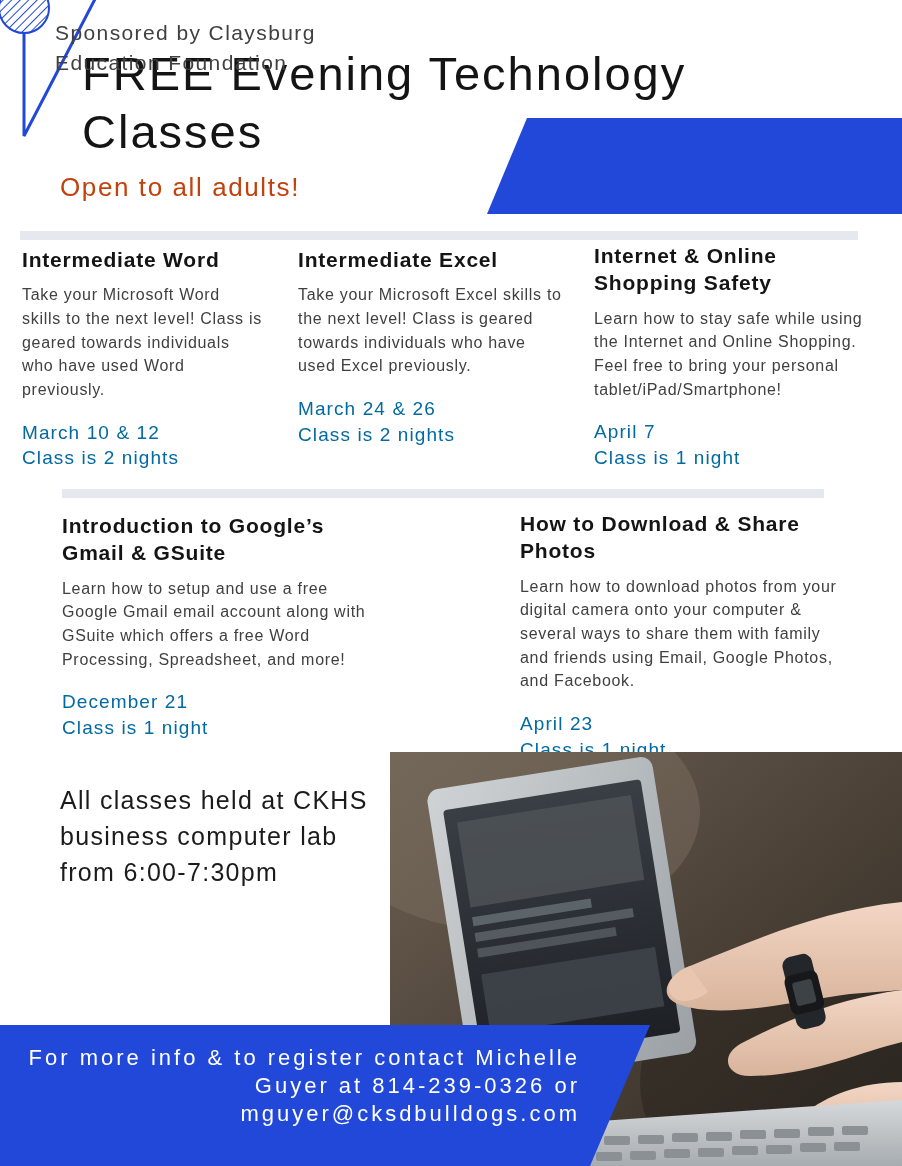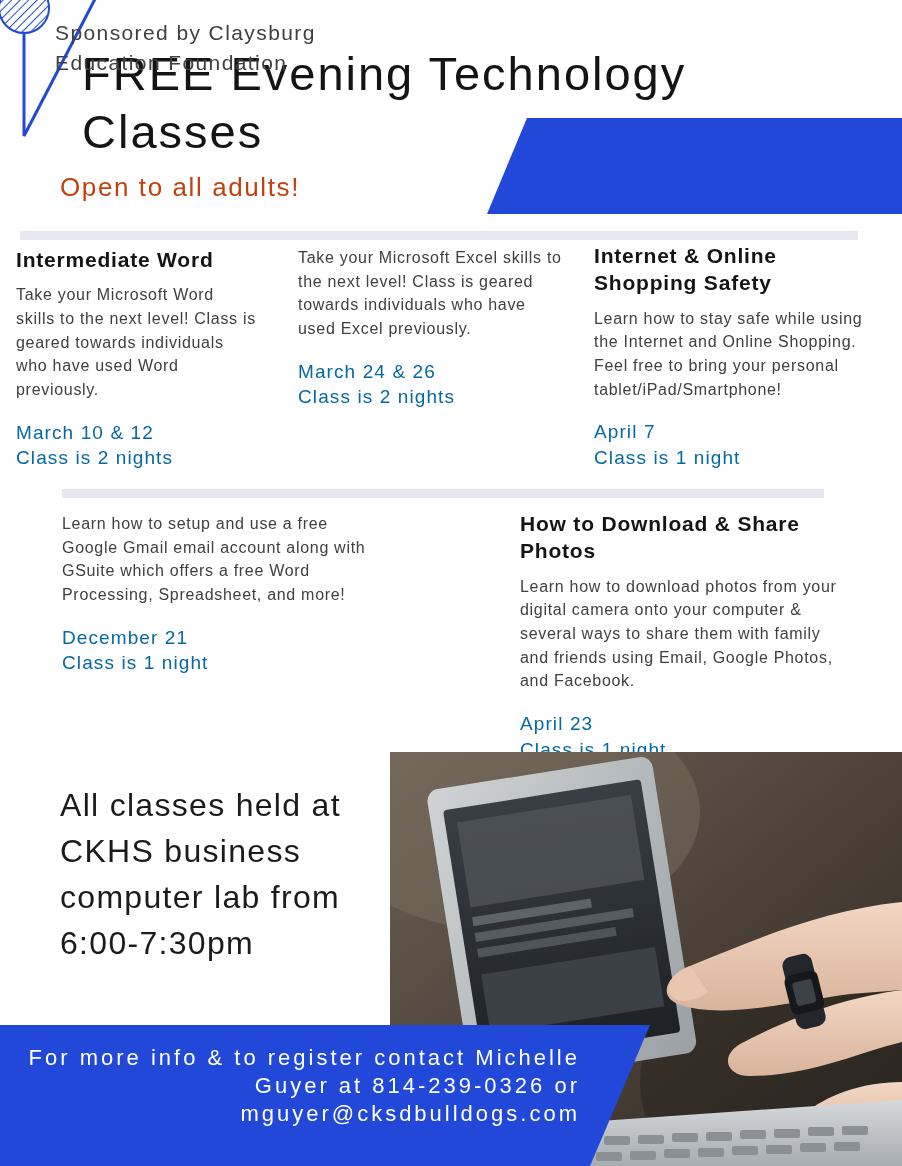--- a/index.html
+++ b/index.html
@@ -96,34 +96,34 @@
     color: #404040;
   }
   .course p.dates {
     margin: 18px 0 0 0;
     font-size: 19px;
     letter-spacing: 1.1px;
     line-height: 1.35;
     color: #0369a1;
   }
 
-  .c-word  { left: 16px;  top: 246px; width: 240px; }
+  .c-word  { left: 22px;  top: 246px; width: 240px; }
   .c-excel { left: 298px; top: 246px; width: 270px; }
   .c-safety{ left: 594px; top: 242px; width: 290px; }
 
   .c-gmail { left: 62px;  top: 512px; width: 320px; }
   .c-photos{ left: 520px; top: 510px; width: 330px; }
 
   
   .location {
     position: absolute;
     left: 60px;
     top: 782px;
     width: 330px;
-    font-size: 32px;
+    font-size: 25px;
     letter-spacing: 1.3px;
     line-height: 1.44;
     color: #1b1b1b;
   }
 
   
   .photo {
     position: absolute;
     left: 390px;
     top: 752px;
@@ -182,31 +182,33 @@
 <div class="rule rule-1"></div>
 <div class="rule rule-2"></div>
 
 <div class="course c-word">
   <h3>Intermediate Word</h3>
   <p class="desc">Take your Microsoft Word skills to the next level! Class is geared towards individuals who have used Word previously.</p>
   <p class="dates"><span>March 10 &amp; 12</span><br><span>Class is 2 nights</span></p>
 </div>
 
 <div class="course c-excel">
+  <h3>Intermediate Excel</h3>
   <p class="desc">Take your Microsoft Excel skills to the next level! Class is geared towards individuals who have used Excel previously.</p>
   <p class="dates"><span>March 24 &amp; 26</span><br><span>Class is 2 nights</span></p>
 </div>
 
 <div class="course c-safety">
   <h3>Internet &amp; Online Shopping Safety</h3>
   <p class="desc">Learn how to stay safe while using the Internet and Online Shopping. Feel free to bring your personal tablet/iPad/Smartphone!</p>
   <p class="dates"><span>April 7</span><br><span>Class is 1 night</span></p>
 </div>
 
 <div class="course c-gmail">
+  <h3>Introduction to Google’s Gmail &amp; GSuite</h3>
   <p class="desc">Learn how to setup and use a free Google Gmail email account along with GSuite which offers a free Word Processing, Spreadsheet, and more!</p>
   <p class="dates"><span>December 21</span><br><span>Class is 1 night</span></p>
 </div>
 
 <div class="course c-photos">
   <h3>How to Download &amp; Share Photos</h3>
   <p class="desc">Learn how to download photos from your digital camera onto your computer &amp; several ways to share them with family and friends using Email, Google Photos, and Facebook.</p>
   <p class="dates"><span>April 23</span><br><span>Class is 1 night</span></p>
 </div>
 

